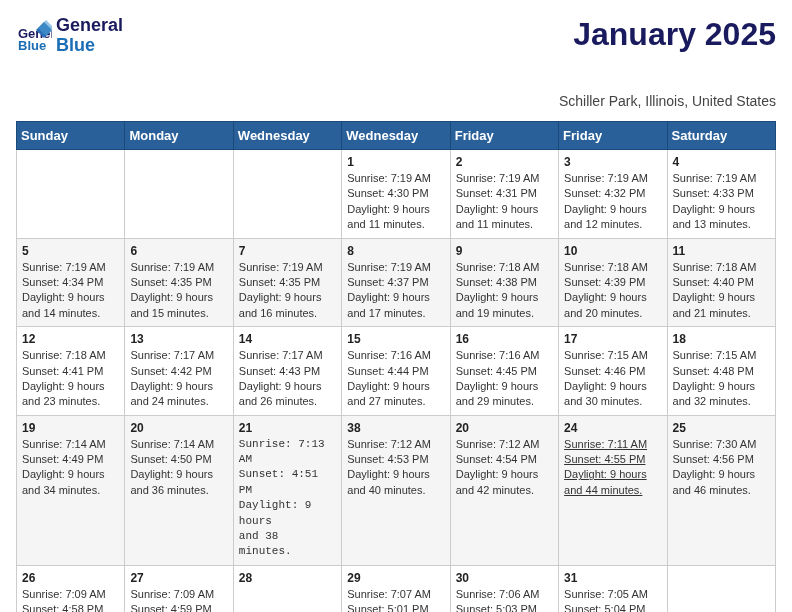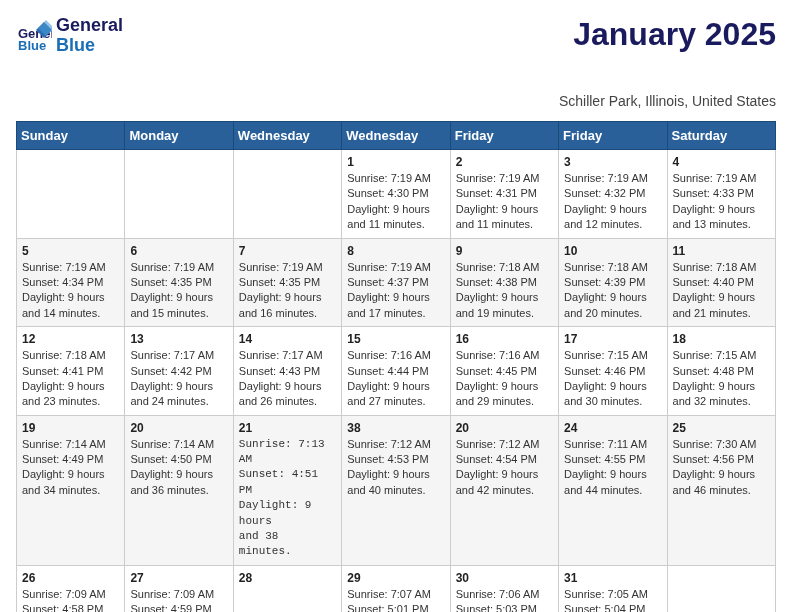--- a/index.html
+++ b/index.html
@@ -283,21 +283,21 @@
         </td>
         <td>
           <div class="day-number">20</div>
           <div class="day-info" style="white-space: pre-line;">Sunrise: 7:12 AM
 Sunset: 4:54 PM
 Daylight: 9 hours
 and 42 minutes.</div>
         </td>
         <td>
           <div class="day-number">24</div>
-          <div class="day-info" style="white-space: pre-line;">Sunrise: 7:11 AM
+          <div class="day-info" style="white-space: pre-line; text-decoration: underline;">Sunrise: 7:11 AM
 Sunset: 4:55 PM
 Daylight: 9 hours
 and 44 minutes.</div>
         </td>
         <td>
           <div class="day-number">25</div>
           <div class="day-info" style="white-space: pre-line;">Sunrise: 7:30 AM
 Sunset: 4:56 PM
 Daylight: 9 hours
 and 46 minutes.</div>

